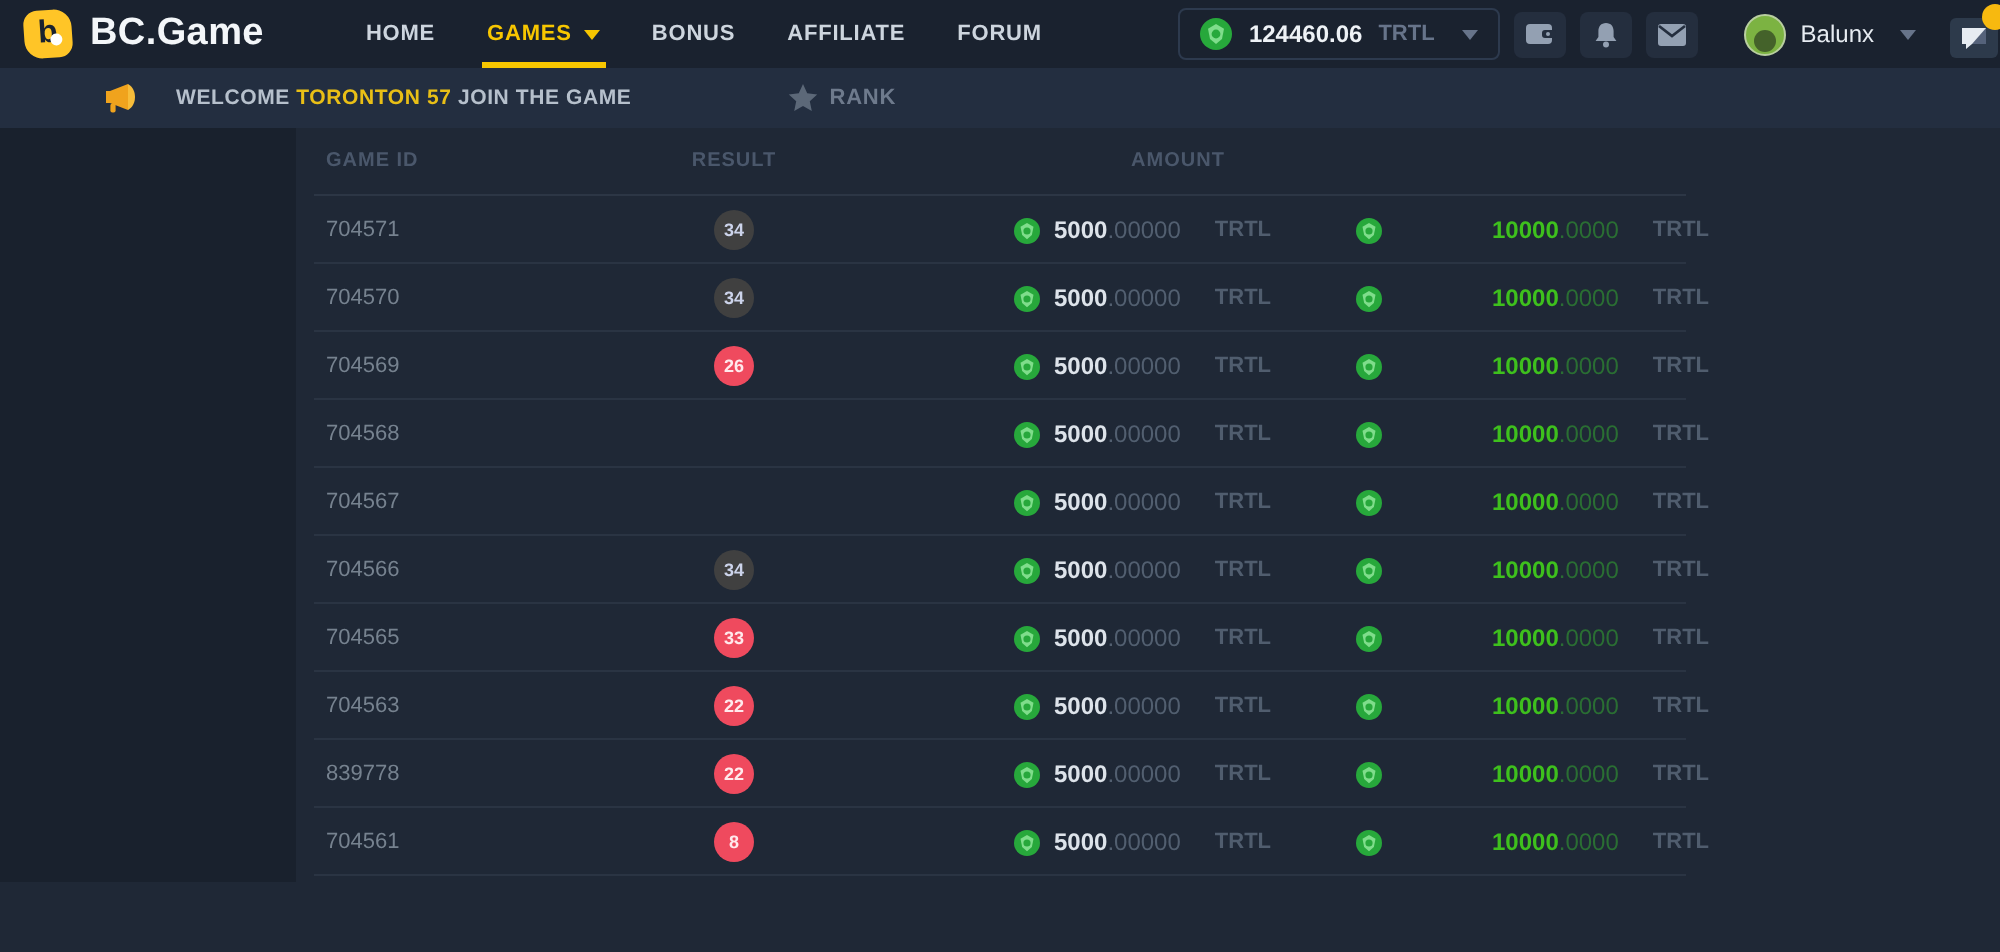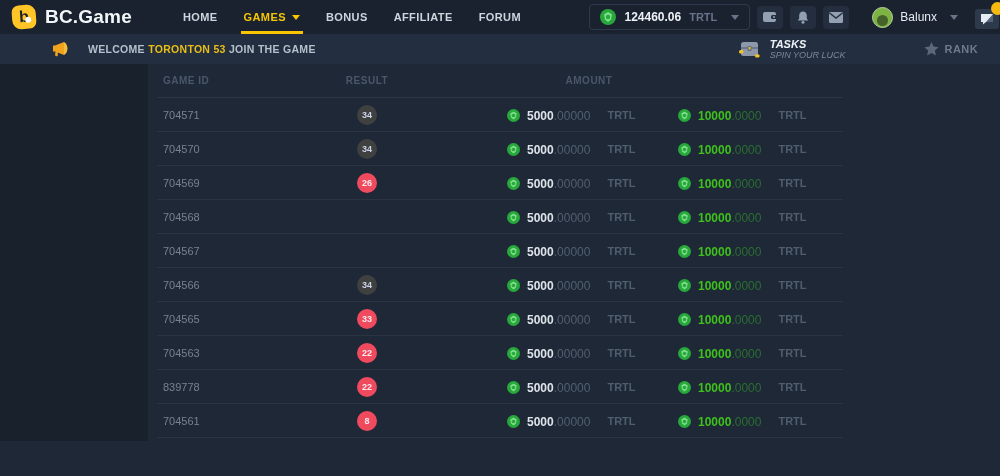--- a/index.html
+++ b/index.html
@@ -88,21 +88,21 @@
     font-size:9px; font-weight:bold; display:flex; align-items:center;
     justify-content:center; }
   .badge.dark { background:#404040; color:#ccd3ea; }
   .badge.red  { background:#ef4a5e; color:#ffe9ec; }
   .cell-money { position:absolute; top:0; height:34px; display:flex;
     align-items:center; gap:7px; }
   .cell-amount { left:350px; }
   .cell-profit { left:521px; }
   .money-int { font-size:12px; font-weight:bold; color:#dde3ea; }
   .money-dec { font-size:12px; color:#525f70; }
-  .profit .money-int { color:#3ec01d; }
+  .profit .money-int { color:#3ec01d;margin-left:48px; }
   .profit .money-dec { color:#2a6e33; }
   .money-cur { margin-left:10px; font-size:11px; font-weight:bold; color:#505d6e; }
 </style>
 </head>
 <body>
 
 <header class="topbar">
   <div class="logo">
     <div class="logo-mark">
       <span class="b">b</span>
@@ -180,37 +180,23 @@
   </div>
 </header>
 
 <div class="subbar">
   <svg class="megaphone" width="18" height="15" viewBox="0 0 18 15">
     <path d="M12 0 L12 13 L3 9.5 L1 9.5 L1 3.5 L3 3.5 Z" fill="#f0a31d"></path>
     <path d="M12 0 C14.5 1.5 15.5 4 15.5 6.5 C15.5 9 14.5 11.5 12 13 Z" fill="#f7bd3a"></path>
     <rect x="3.2" y="9.8" width="2.6" height="4.4" rx="1" fill="#f0a31d"></rect>
   </svg>
   <div class="announce">
-    <span>WELCOME </span><span class="hl">TORONTON 53</span><span> JOIN THE GAME</span>
-  </div>
-
-  <div class="tasks">
-    <svg width="24" height="20" viewBox="0 0 24 20">
-      <rect x="3" y="3" width="17" height="14" rx="2.5" fill="#8d99ab"></rect>
-      <path d="M3 9 L20 9" stroke="#5d6a7d" stroke-width="1.4"></path>
-      <rect x="9.7" y="7" width="3.8" height="5" rx="1" fill="#5d6a7d"></rect>
-      <rect x="10.6" y="8" width="2" height="2.6" rx="0.6" fill="#f2c321"></rect>
-      <rect x="1" y="11" width="4.4" height="3.6" rx="1.6" fill="#f2c321"></rect>
-      <rect x="17" y="15.2" width="4.6" height="3.4" rx="1.5" fill="#f2c321"></rect>
-    </svg>
-    <div class="tasks-text">
-      <div class="tasks-title">TASKS</div>
-      <div class="tasks-sub">SPIN YOUR LUCK</div>
-    </div>
-  </div>
+    <span>WELCOME </span><span class="hl">TORONTON 57</span><span> JOIN THE GAME</span>
+  </div>
+
 
   <div class="rank">
     <svg width="15" height="14" viewBox="0 0 15 14">
       <path d="M7.5 0 L9.6 4.6 L14.6 5.2 L10.9 8.6 L11.9 13.5 L7.5 11 L3.1 13.5 L4.1 8.6 L0.4 5.2 L5.4 4.6 Z" fill="#5c6878"></path>
     </svg>
     <span class="rank-label">RANK</span>
   </div>
 </div>
 
 <main class="main">

